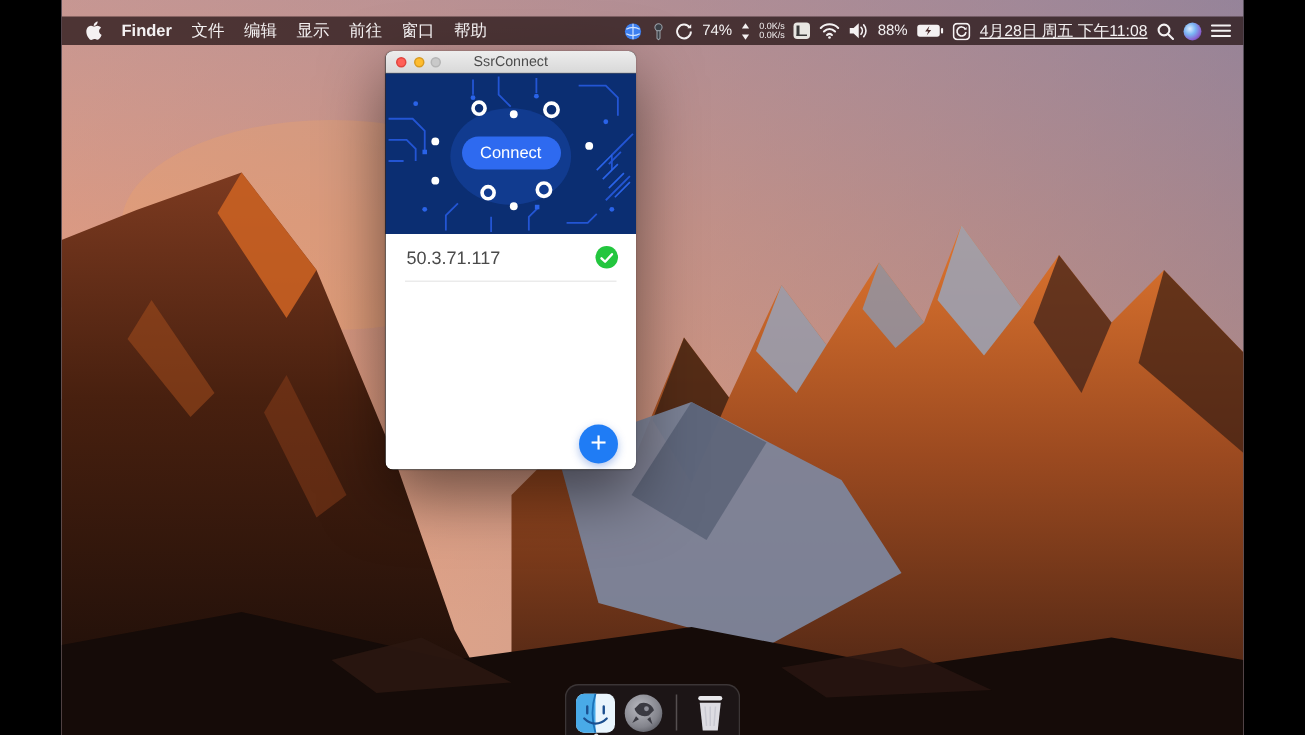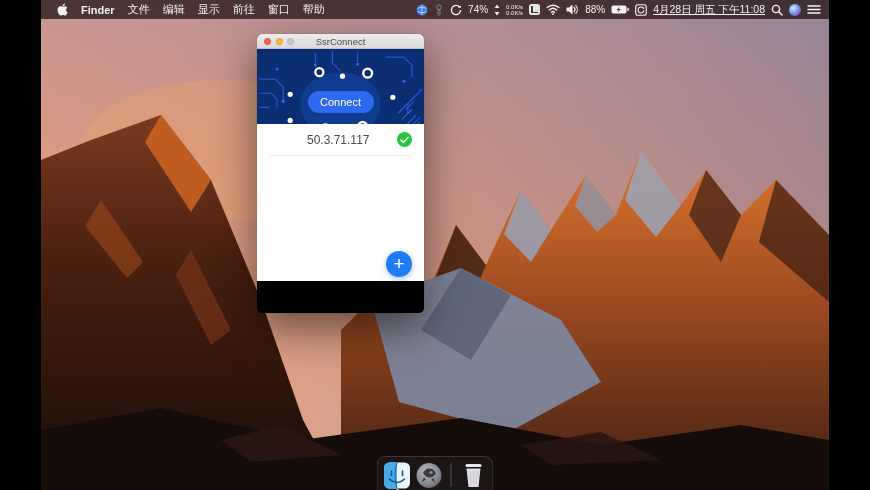--- a/index.html
+++ b/index.html
@@ -2,21 +2,21 @@
 <html><head>
 <meta charset="utf-8">
 <style>
   * { margin:0; padding:0; box-sizing:border-box; }
   body { font-family:"Liberation Sans", sans-serif; background:#222; }
   .frame { position:relative; width:870px; height:490px; background:#000; overflow:hidden; }
   .screen { position:absolute; left:41px; top:0; width:788px; height:490px; overflow:hidden; background:#8e8496; }
   .wallpaper { position:absolute; inset:0; width:100%; height:100%; }
 
   
-  .menubar { position:absolute; top:0; left:0; right:0; height:19px;
+  .menubar { position:absolute; top:11px; left:0; right:0; height:19px;
     background:rgba(42,24,26,0.78); display:flex; align-items:center;
     color:#f4f1f2; font-size:11px; padding:0 8px; z-index:30; }
   .menubar .left { display:flex; align-items:center; gap:13px; padding-left:8px; }
   .menubar .appname { font-weight:bold; }
   .menubar .menu-item { white-space:nowrap;font-family:Liberation Mono, monospace; }
   .menubar .right { margin-left:auto; display:flex; align-items:center; gap:6px; }
   .mb-ic { display:inline-flex; align-items:center; justify-content:center; }
   .net-speeds { display:flex; flex-direction:column; line-height:6px; font-size:6px; text-align:right; }
   .mb-text { font-size:10px; white-space:nowrap; }
   .clock { font-size:10.5px; white-space:nowrap;text-decoration:underline; }
@@ -31,29 +31,29 @@
     border-radius:5px; overflow:hidden; box-shadow:0 16px 42px rgba(0,0,0,0.5), 0 0 1px rgba(0,0,0,0.4);
     background:#000000; z-index:20; }
   .titlebar { height:15px; background:linear-gradient(#ededed,#d9d9d9);
     border-bottom:1px solid #c3c3c3; position:relative; display:flex; align-items:center; justify-content:center; }
   .traffic { position:absolute; left:7px; top:0; bottom:0; display:flex; align-items:center; gap:4.5px; }
   .tl { width:7px; height:7px; border-radius:50%; }
   .tl.red { background:#ff5f57; border:0.5px solid #e0443e; }
   .tl.yellow { background:#febc2e; border:0.5px solid #d89b22; }
   .tl.gray { background:#c9c9c9; border:0.5px solid #b5b5b5; }
   .win-title { font-size:9.5px; color:#4c4c4c; }
-  .connect-header { position:relative; height:75px; background:#0b2e72; overflow:hidden; }
+  .connect-header { position:relative; height:107px; background:#0b2e72; overflow:hidden; }
   .connect-header svg { position:absolute; inset:0; }
   .connect-btn { position:absolute; left:50%; top:42px; transform:translateX(-50%);
     width:66px; height:22px; border-radius:11px; background:#2e6af0; border:none;
     color:#fff; font-size:11px; font-family:"Liberation Sans", sans-serif; cursor:pointer;
     display:flex; align-items:center; justify-content:center; }
   .server-list { position:relative; background:#fff; height:157px; }
   .server-row { display:flex; align-items:center; height:31px; padding:0 12px 0 14px; }
-  .server-addr { font-size:12px; color:#4a4a4a; flex:1;margin-left:36px; }
+  .server-addr { font-size:12px; color:#4a4a4a; flex:1; }
   .check-badge { width:15px; height:15px; border-radius:50%; background:#23c63e;
     display:flex; align-items:center; justify-content:center; }
   .row-sep { height:1px; background:#ebebeb; margin:0 13px; }
   .fab { position:absolute; right:12px; bottom:4px; width:26px; height:26px; border-radius:50%;
     background:#1f7cf5; border:none; color:#fff; font-size:19px; line-height:1;
     display:flex; align-items:center; justify-content:center; padding-bottom:2px; cursor:pointer;
     box-shadow:0 2px 6px rgba(20,80,200,0.35); font-family:"Liberation Sans", sans-serif; }
 
   
   .dock { position:absolute; left:50%; transform:translateX(-50%); top:456px; height:34px;

